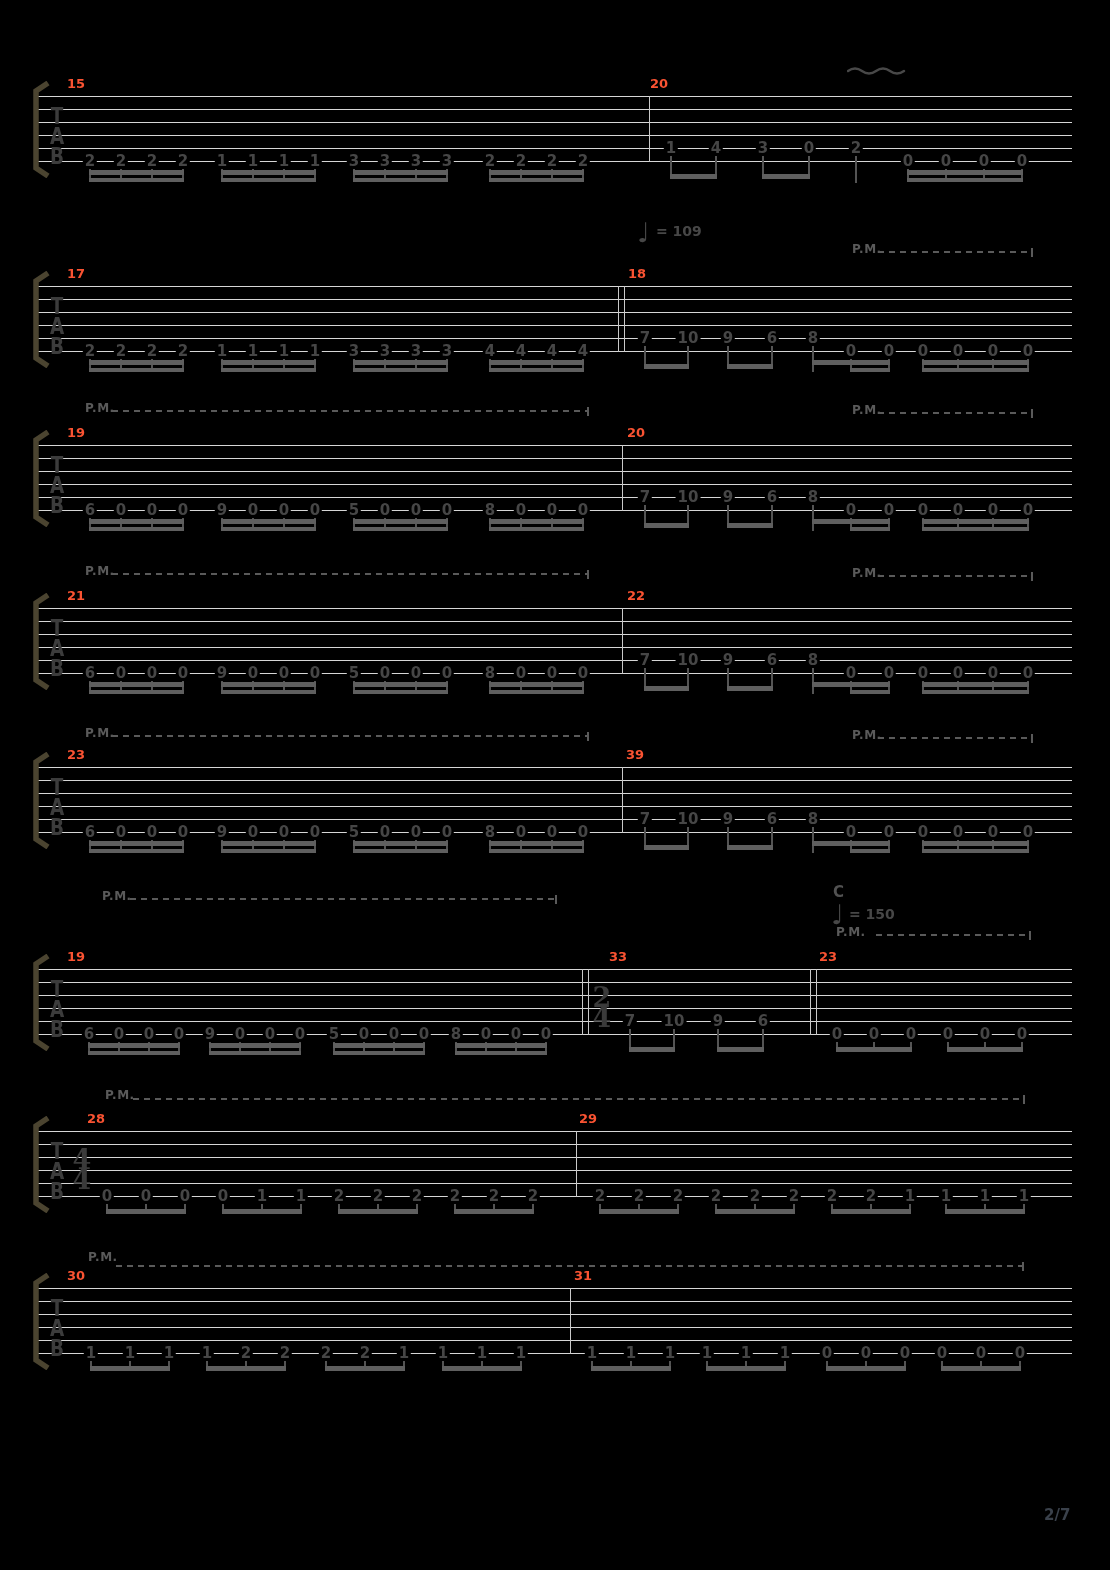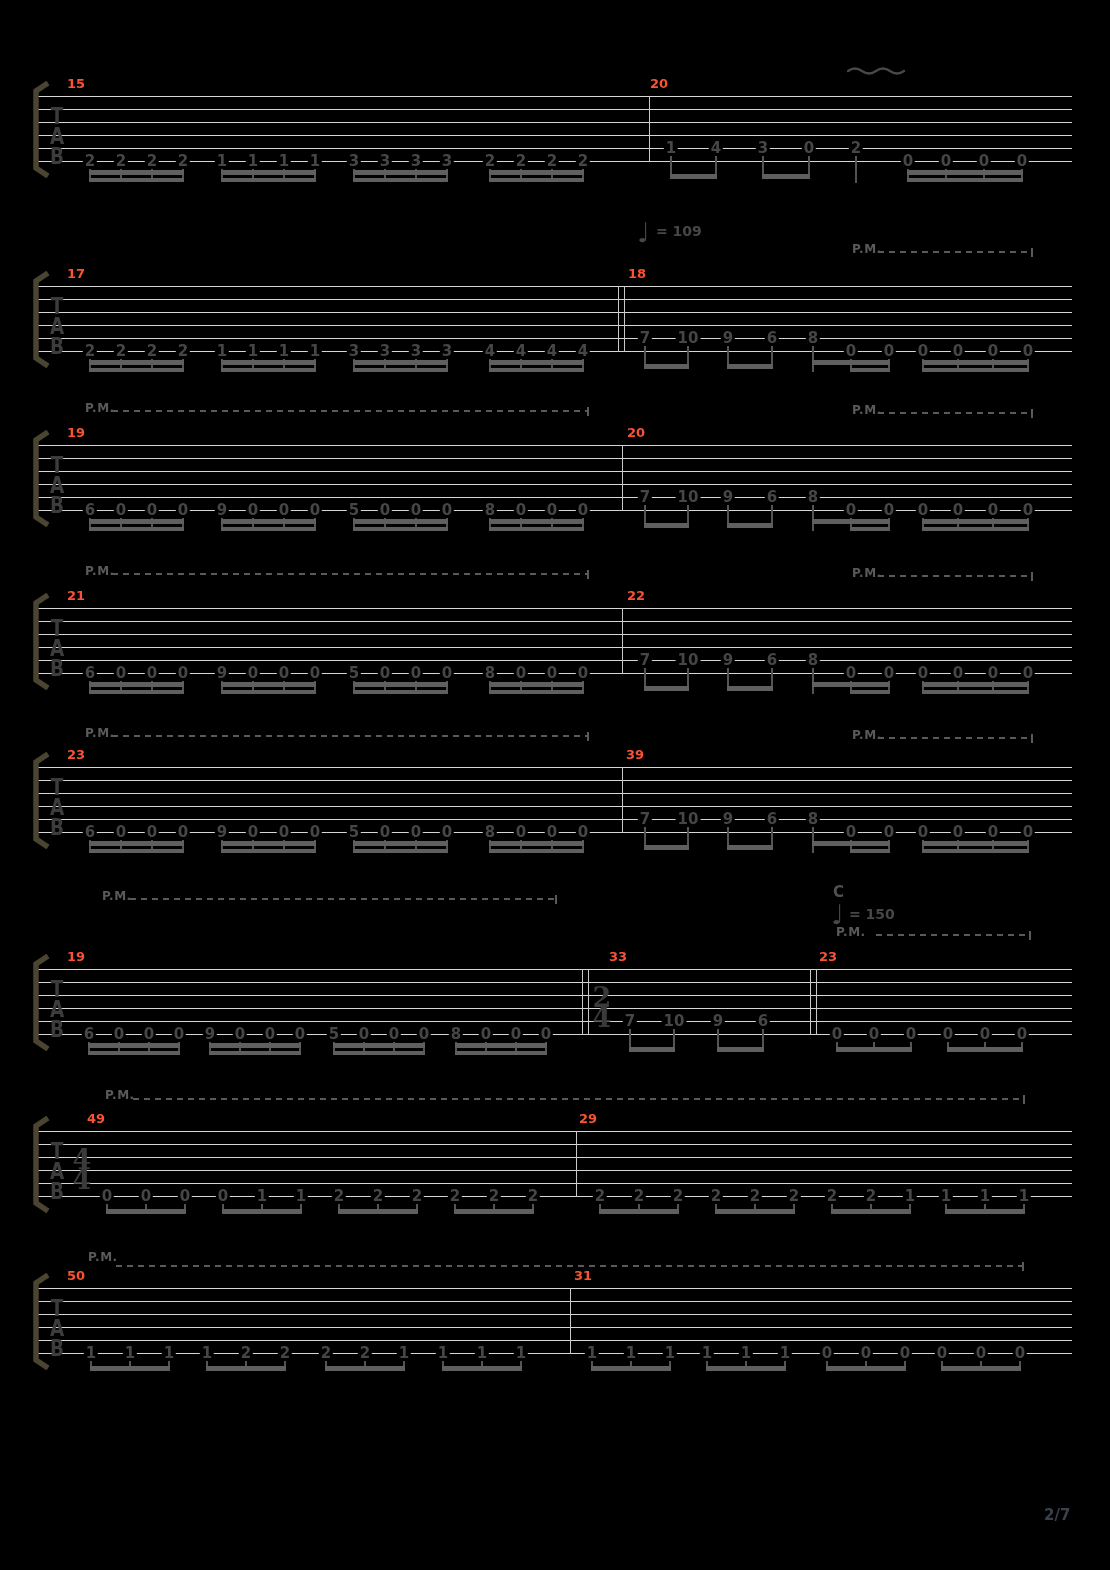--- a/index.html
+++ b/index.html
@@ -522,21 +522,21 @@
       <div style="position: absolute; left: 38px; top: 1157px; width: 1034px; height: 1px; background: rgb(214, 214, 214);"></div>
       <div style="position: absolute; left: 38px; top: 1170px; width: 1034px; height: 1px; background: rgb(214, 214, 214);"></div>
       <div style="position: absolute; left: 38px; top: 1183px; width: 1034px; height: 1px; background: rgb(214, 214, 214);"></div>
       <div style="position: absolute; left: 38px; top: 1196px; width: 1034px; height: 1px; background: rgb(214, 214, 214);"></div>
       <svg width="24" height="97" style="position: absolute; left: 28px; top: 1116px;">
         <path d="M20 2 L8 10 L8 87 L20 95" fill="none" stroke="#4b4430" stroke-width="5.5"></path>
       </svg>
       <div style="position: absolute; left: 57px; top: 1151px; transform: translate(-50%, -50%) scaleX(0.8); color: rgb(60, 60, 60); font: bold 23px / 23px &quot;DejaVu Sans&quot;, sans-serif;">T</div>
       <div style="position: absolute; left: 57px; top: 1171px; transform: translate(-50%, -50%) scaleX(0.8); color: rgb(60, 60, 60); font: bold 23px / 23px &quot;DejaVu Sans&quot;, sans-serif;">A</div>
       <div style="position: absolute; left: 57px; top: 1191px; transform: translate(-50%, -50%) scaleX(0.8); color: rgb(60, 60, 60); font: bold 23px / 23px &quot;DejaVu Sans&quot;, sans-serif;">B</div>
-      <div style="position: absolute; left: 87px; top: 1112px; color: rgb(250, 83, 50); font: bold 13px / 13px &quot;DejaVu Sans&quot;, sans-serif;">49</div>
+      <div style="position: absolute; left: 87px; top: 1112px; color: rgb(250, 83, 50); font: bold 13px / 13px &quot;DejaVu Sans&quot;, sans-serif;">28</div>
       <div style="position: absolute; left: 82px; top: 1159px; transform: translate(-50%, -50%); color: rgb(58, 58, 58); font: bold 27px / 27px &quot;DejaVu Serif&quot;, serif;">4</div>
       <div style="position: absolute; left: 82px; top: 1179px; transform: translate(-50%, -50%); color: rgb(58, 58, 58); font: bold 27px / 27px &quot;DejaVu Serif&quot;, serif;">4</div>
       <div style="position: absolute; left: 107px; top: 1196px; transform: translate(-50%, -50%); color: rgb(70, 70, 70); background: rgb(0, 0, 0); padding: 0px 2px; font: bold 15px / 15px &quot;DejaVu Sans&quot;, sans-serif;">0</div>
       <div style="position: absolute; left: 106px; top: 1204px; width: 2px; height: 10px; background: rgb(84, 84, 84);"></div>
       <div style="position: absolute; left: 146px; top: 1196px; transform: translate(-50%, -50%); color: rgb(70, 70, 70); background: rgb(0, 0, 0); padding: 0px 2px; font: bold 15px / 15px &quot;DejaVu Sans&quot;, sans-serif;">0</div>
       <div style="position: absolute; left: 145px; top: 1204px; width: 2px; height: 10px; background: rgb(84, 84, 84);"></div>
       <div style="position: absolute; left: 185px; top: 1196px; transform: translate(-50%, -50%); color: rgb(70, 70, 70); background: rgb(0, 0, 0); padding: 0px 2px; font: bold 15px / 15px &quot;DejaVu Sans&quot;, sans-serif;">0</div>
       <div style="position: absolute; left: 184px; top: 1204px; width: 2px; height: 10px; background: rgb(84, 84, 84);"></div>
       <div style="position: absolute; left: 106px; top: 1209px; width: 80px; height: 5px; background: rgb(95, 95, 95);"></div>
       <div style="position: absolute; left: 223px; top: 1196px; transform: translate(-50%, -50%); color: rgb(70, 70, 70); background: rgb(0, 0, 0); padding: 0px 2px; font: bold 15px / 15px &quot;DejaVu Sans&quot;, sans-serif;">0</div>
@@ -595,21 +595,21 @@
       <div style="position: absolute; left: 38px; top: 1314px; width: 1034px; height: 1px; background: rgb(214, 214, 214);"></div>
       <div style="position: absolute; left: 38px; top: 1327px; width: 1034px; height: 1px; background: rgb(214, 214, 214);"></div>
       <div style="position: absolute; left: 38px; top: 1340px; width: 1034px; height: 1px; background: rgb(214, 214, 214);"></div>
       <div style="position: absolute; left: 38px; top: 1353px; width: 1034px; height: 1px; background: rgb(214, 214, 214);"></div>
       <svg width="24" height="97" style="position: absolute; left: 28px; top: 1273px;">
         <path d="M20 2 L8 10 L8 87 L20 95" fill="none" stroke="#4b4430" stroke-width="5.5"></path>
       </svg>
       <div style="position: absolute; left: 57px; top: 1308px; transform: translate(-50%, -50%) scaleX(0.8); color: rgb(60, 60, 60); font: bold 23px / 23px &quot;DejaVu Sans&quot;, sans-serif;">T</div>
       <div style="position: absolute; left: 57px; top: 1328px; transform: translate(-50%, -50%) scaleX(0.8); color: rgb(60, 60, 60); font: bold 23px / 23px &quot;DejaVu Sans&quot;, sans-serif;">A</div>
       <div style="position: absolute; left: 57px; top: 1348px; transform: translate(-50%, -50%) scaleX(0.8); color: rgb(60, 60, 60); font: bold 23px / 23px &quot;DejaVu Sans&quot;, sans-serif;">B</div>
-      <div style="position: absolute; left: 67px; top: 1269px; color: rgb(250, 83, 50); font: bold 13px / 13px &quot;DejaVu Sans&quot;, sans-serif;">50</div>
+      <div style="position: absolute; left: 67px; top: 1269px; color: rgb(250, 83, 50); font: bold 13px / 13px &quot;DejaVu Sans&quot;, sans-serif;">30</div>
       <div style="position: absolute; left: 91px; top: 1353px; transform: translate(-50%, -50%); color: rgb(70, 70, 70); background: rgb(0, 0, 0); padding: 0px 2px; font: bold 15px / 15px &quot;DejaVu Sans&quot;, sans-serif;">1</div>
       <div style="position: absolute; left: 90px; top: 1361px; width: 2px; height: 10px; background: rgb(84, 84, 84);"></div>
       <div style="position: absolute; left: 130px; top: 1353px; transform: translate(-50%, -50%); color: rgb(70, 70, 70); background: rgb(0, 0, 0); padding: 0px 2px; font: bold 15px / 15px &quot;DejaVu Sans&quot;, sans-serif;">1</div>
       <div style="position: absolute; left: 129px; top: 1361px; width: 2px; height: 10px; background: rgb(84, 84, 84);"></div>
       <div style="position: absolute; left: 169px; top: 1353px; transform: translate(-50%, -50%); color: rgb(70, 70, 70); background: rgb(0, 0, 0); padding: 0px 2px; font: bold 15px / 15px &quot;DejaVu Sans&quot;, sans-serif;">1</div>
       <div style="position: absolute; left: 168px; top: 1361px; width: 2px; height: 10px; background: rgb(84, 84, 84);"></div>
       <div style="position: absolute; left: 90px; top: 1366px; width: 80px; height: 5px; background: rgb(95, 95, 95);"></div>
       <div style="position: absolute; left: 207px; top: 1353px; transform: translate(-50%, -50%); color: rgb(70, 70, 70); background: rgb(0, 0, 0); padding: 0px 2px; font: bold 15px / 15px &quot;DejaVu Sans&quot;, sans-serif;">1</div>
       <div style="position: absolute; left: 206px; top: 1361px; width: 2px; height: 10px; background: rgb(84, 84, 84);"></div>
       <div style="position: absolute; left: 246px; top: 1353px; transform: translate(-50%, -50%); color: rgb(70, 70, 70); background: rgb(0, 0, 0); padding: 0px 2px; font: bold 15px / 15px &quot;DejaVu Sans&quot;, sans-serif;">2</div>

